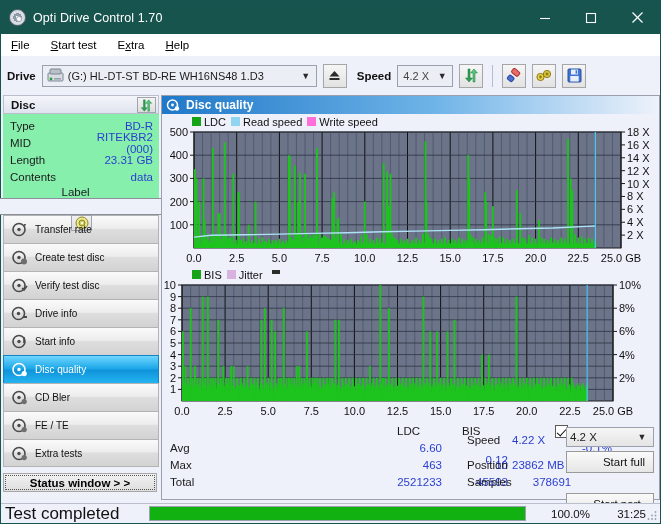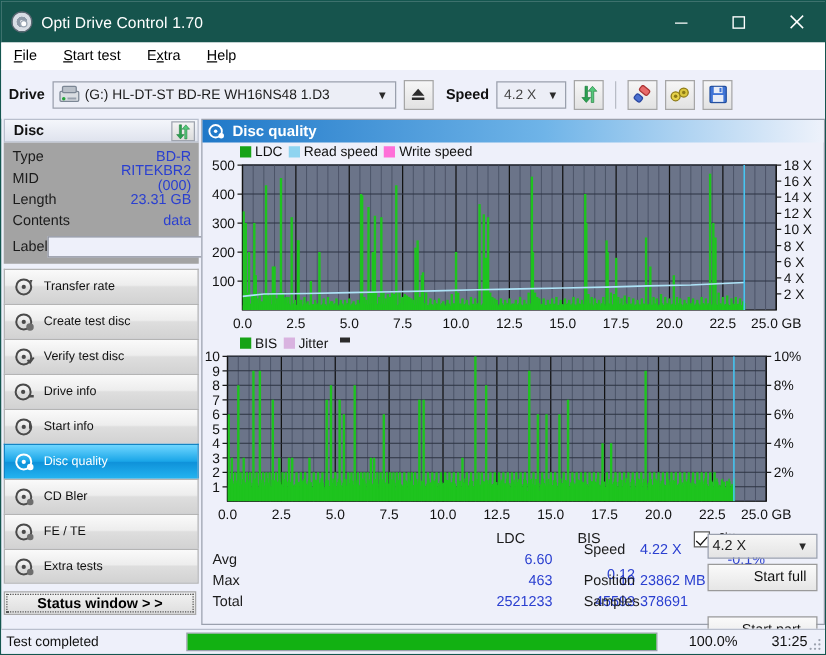--- a/index.html
+++ b/index.html
@@ -58,25 +58,25 @@
 
   
   .left { position:absolute; left:2px; top:94px; width:156px; }
   .panel-head {
     height:19px; background:linear-gradient(#f4f6fb,#dfe3ee);
     border:1px solid #b9bfcd; display:flex; align-items:center; padding-left:7px;
     font-weight:bold; font-size:11.5px; color:#111; position:relative;
   }
   .panel-head .refresh { position:absolute; right:2px; top:1px; width:19px;height:16px;
     background:linear-gradient(#f4f4f4,#dcdcdc); border:1px solid #9fa4ae; display:flex;align-items:center;justify-content:center;}
-  .disc-body { background:#a3a3a3; padding:3px 6px 2px 7px; }
+  .disc-body { background:#86efac; padding:3px 6px 2px 7px; }
   .disc-row { display:flex; align-items:center; height:17px; font-size:11.5px; }
   .disc-row .k { color:#1b1b1b; width:68px; }
   .disc-row .v { color:#2a3fd0; flex:1; text-align:right; }
-  .label-row { display:flex; align-items:center; height:23px; margin-top:1px; }
+  .label-row { display:flex; align-items:center; height:23px; margin-top:1px;flex-direction:column; }
   .label-row .k { color:#1b1b1b; width:40px; font-size:11.5px; }
   .label-input { height:17px; flex:1; background:#eef0fa; border:1px solid #8a8f9b; margin-right:4px; }
   .label-btn { width:21px;height:20px;background:linear-gradient(#f2f2f2,#dcdcdc);border:1px solid #9fa4ae;display:flex;align-items:center;justify-content:center;}
 
   .navlist { margin-top:4px; }
   .nav-item {
     height:28px; display:flex; align-items:center; padding-left:7px;
     background:linear-gradient(#fafafa,#ededed 45%,#dedede 50%,#d2d2d2);
     border:1px solid #b4b4b4; border-bottom:none; font-size:10px; color:#111;
   }
@@ -125,21 +125,21 @@
   .spd-combo .txt{flex:1;}
   .act-btn {
     position:absolute; right:5px; width:88px;height:22px;
     background:linear-gradient(#fafafa,#e6e6e6); border:1px solid #9a9a9a;
     display:flex;align-items:center;justify-content:center; font-size:11.5px; color:#111;
   }
 
   
   .statusbar { position:absolute; left:0; bottom:0; width:659px; height:20px;
      background:#eef0fa; border-top:1px solid #b9bfcd; display:flex; align-items:center; }
-  .sb-text { width:148px; padding-left:4px; font-size:11px; color:#111; }
+  .sb-text { width:148px; padding-left:4px; font-size:17px; color:#111; }
   .sb-prog { flex:1; height:15px; border:1px solid #9aa0ad; background:#f2f3f8; position:relative; }
   .sb-prog .fill { position:absolute; left:0;top:0;bottom:0; background:#12b112; }
   .sb-pct { width:72px; text-align:right; padding-right:8px; font-size:11.5px; color:#111; }
   .sb-time { width:62px; text-align:right; padding-right:14px; font-size:11.5px; color:#111; }
   .grip { position:absolute; right:2px; bottom:2px; width:12px;height:12px; }
 </style>
 </head>
 <body>
 
 <div id="app">
@@ -2266,21 +2266,21 @@
 
       <div class="sv" style="left:360px; top:19px; width:90px;">-0.1%</div>
       <div class="sv" style="left:360px; top:36px; width:90px;">0.0%</div>
 
       <div class="st" style="left:305px; top:11px;">Speed</div>
       <div class="st" style="left:305px; top:36px;">Position</div>
       <div class="st" style="left:305px; top:53px;">Samples</div>
 
       <div class="sv" style="left:350px; top:11px; width:66px; text-align:left;">4.22 X</div>
       <div class="sv" style="left:350px; top:36px; width:80px; text-align:left;">23862 MB</div>
-      <div class="sv" style="left:350px; top:53px; width:80px; text-align:left;">378691</div>
+      <div class="sv" style="left:350px; top:53px; width:80px; text-align:center;">378691</div>
 
       <div class="spd-combo">
         <span class="txt">4.2 X</span>
         <span class="combo-arrow">▼</span>
       </div>
       <div class="act-btn" style="top:28px;padding-left:28px;">Start full</div>
       <div class="act-btn" style="top:70px;padding-left:14px;">Start part</div>
     </div>
   </div>
 

